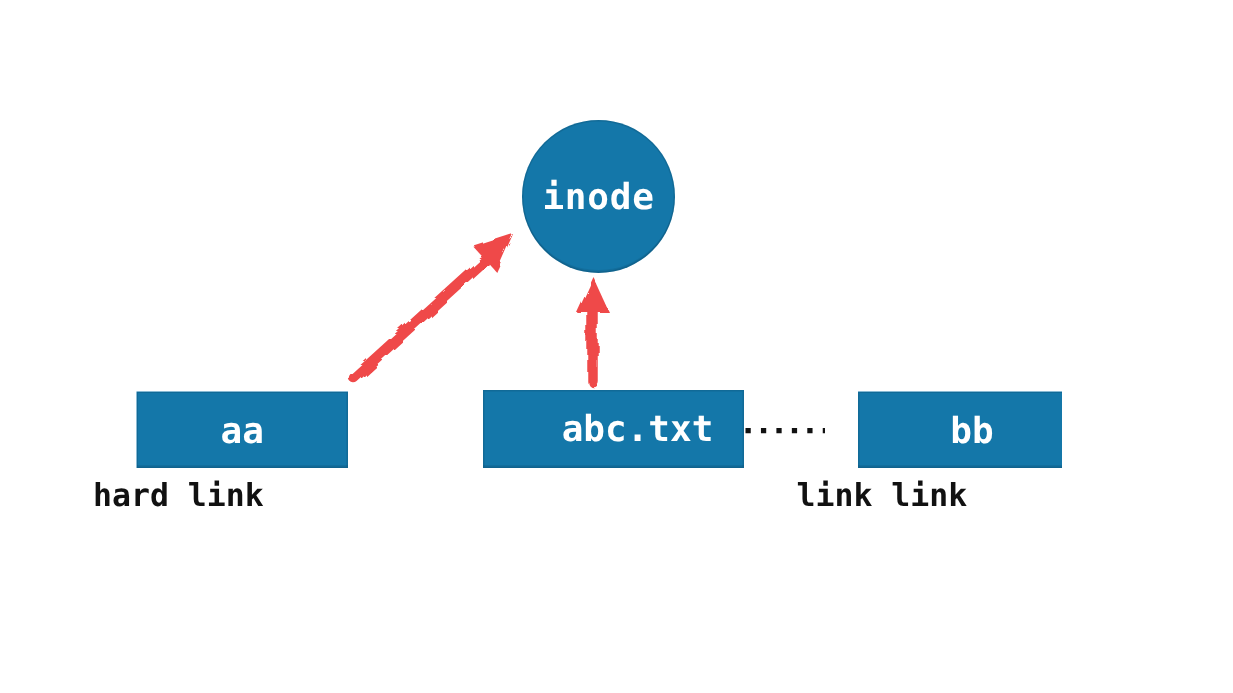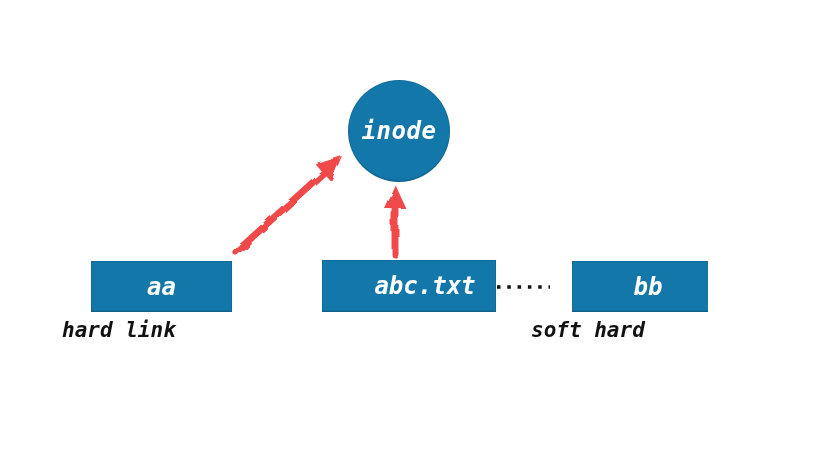--- a/index.html
+++ b/index.html
@@ -7,21 +7,20 @@
     padding: 0;
     background: var(--background, #ffffff);
   }
   .canvas {
     position: relative;
     width: 708px;
     height: 462px;
     background: var(--background, #ffffff);
     overflow: hidden;
     font-family: "DejaVu Sans Mono", "Liberation Mono", monospace;
-    font-style: italic;
   }
   .arrows-layer {
     position: absolute;
     left: 0; top: 0;
     width: 822px; height: 462px;
   }
   .node {
     position: absolute;
     display: flex;
     align-items: center;
@@ -118,15 +117,15 @@
   <div class="node node-box node-abc">
     <span>abc.txt</span>
   </div>
 
   <div class="node node-box node-bb">
     <span>bb</span>
   </div>
 
   <div class="caption caption-hard">hard link</div>
 
-  <div class="caption caption-soft">soft hard</div>
+  <div class="caption caption-soft">link link</div>
 
 </div>
 
 </body></html>

